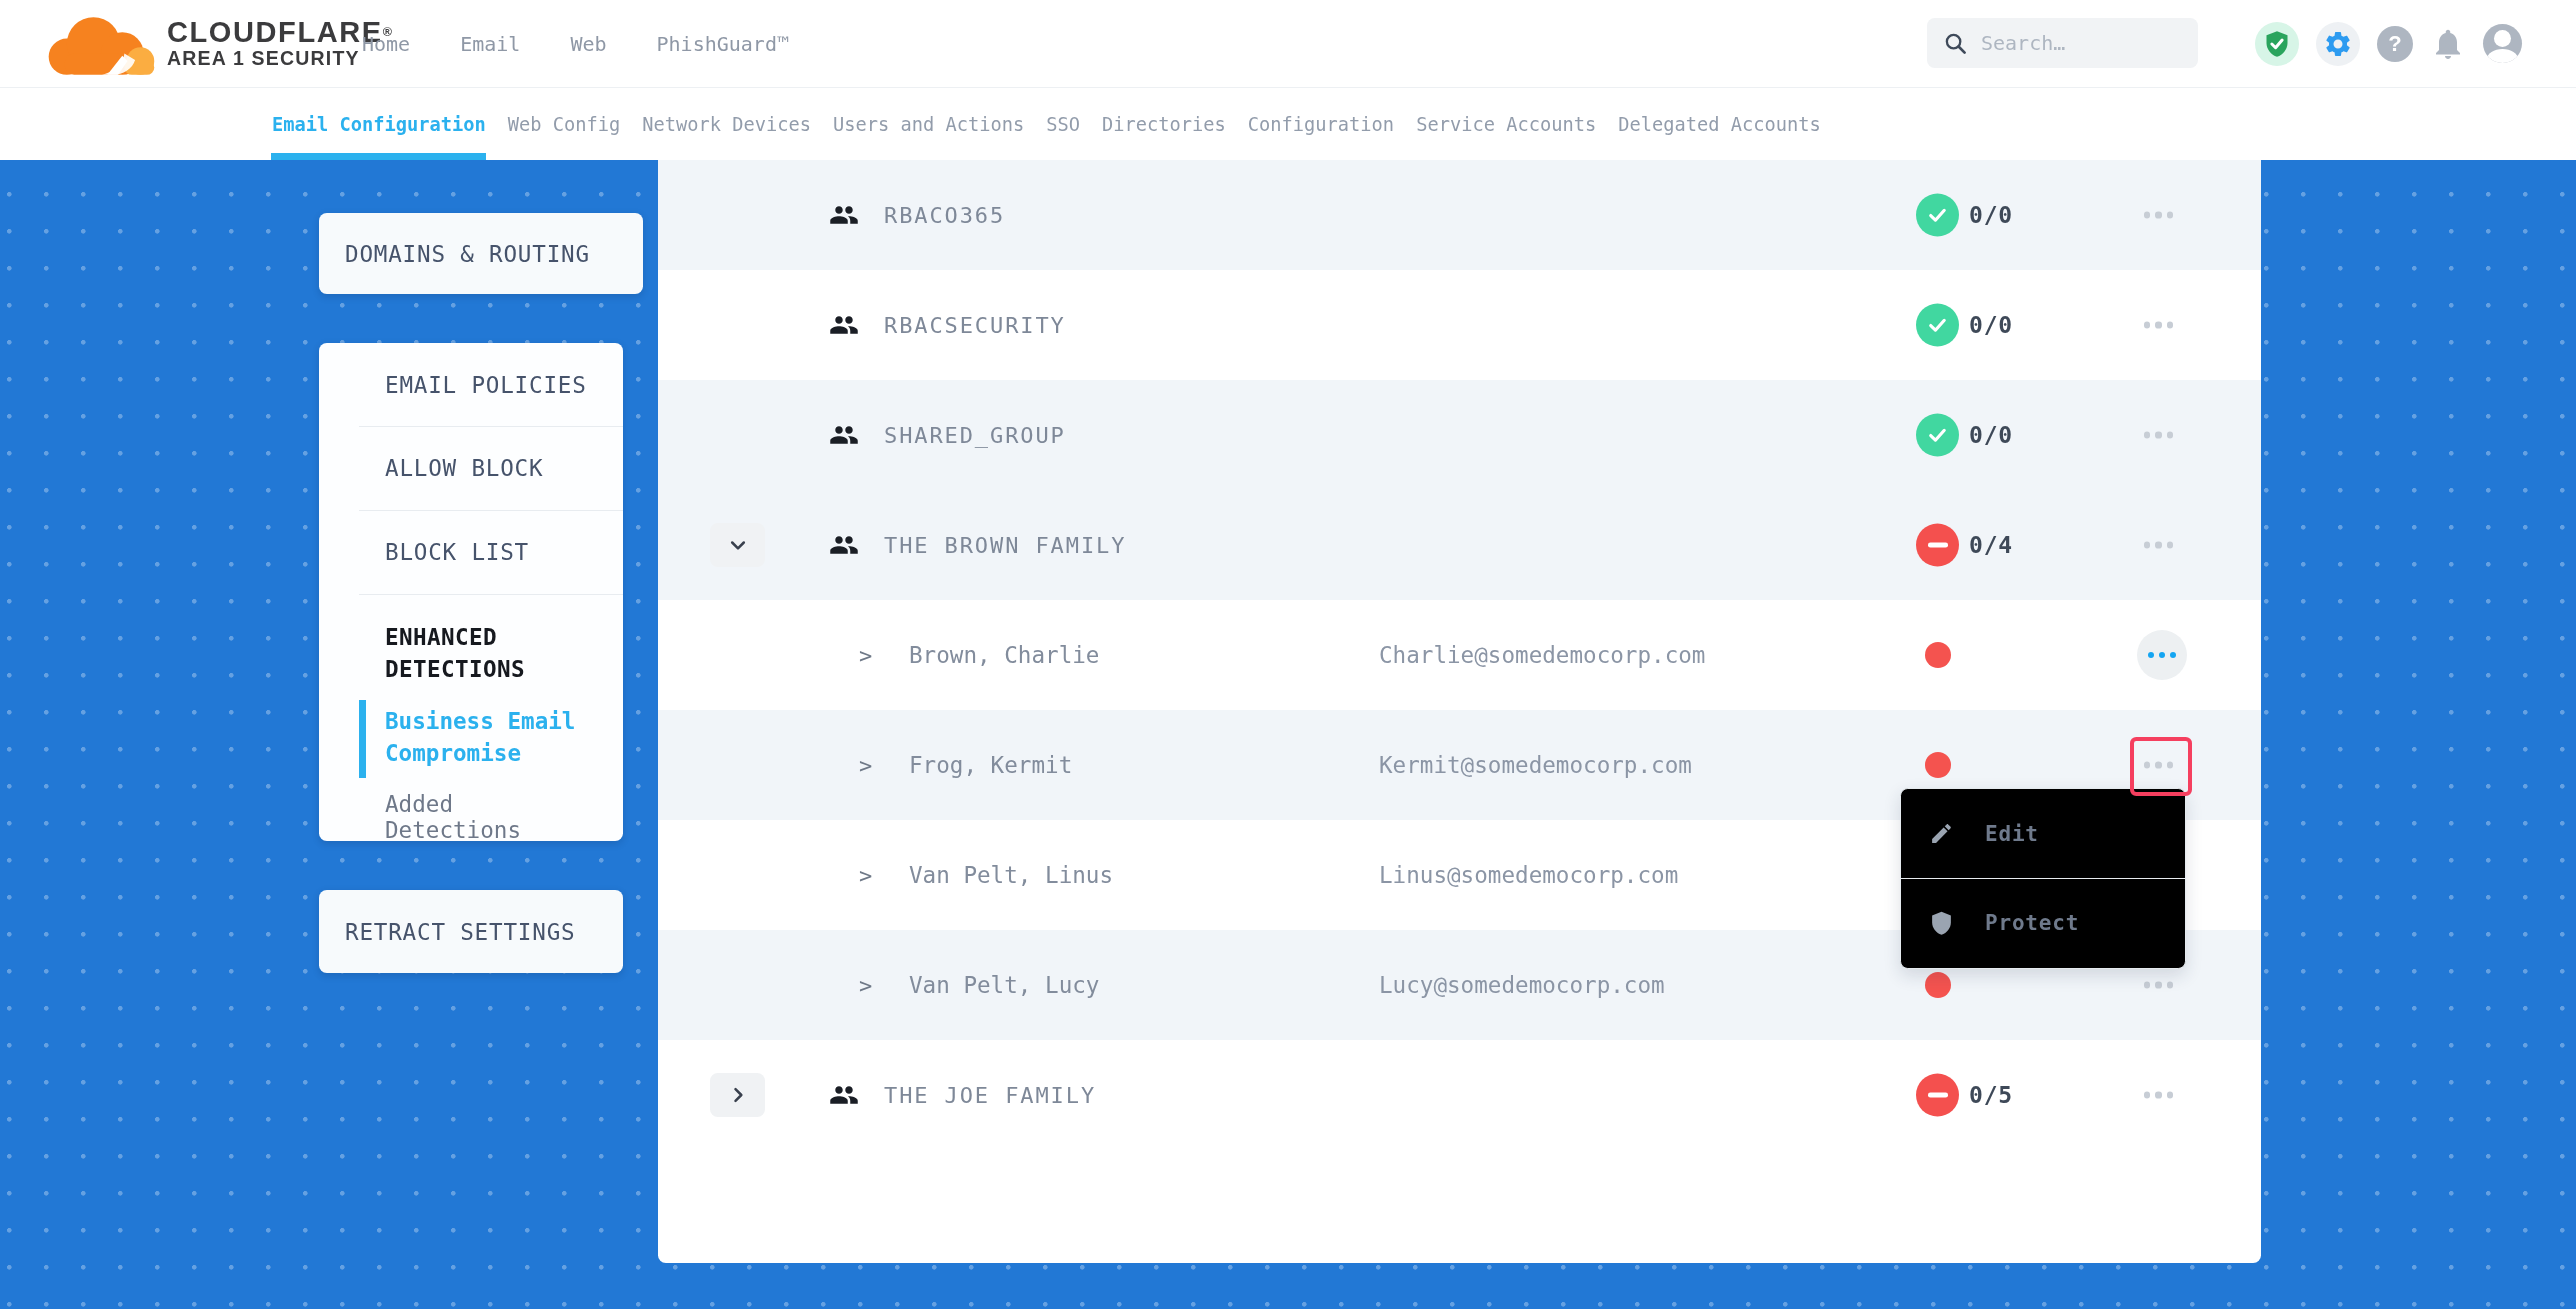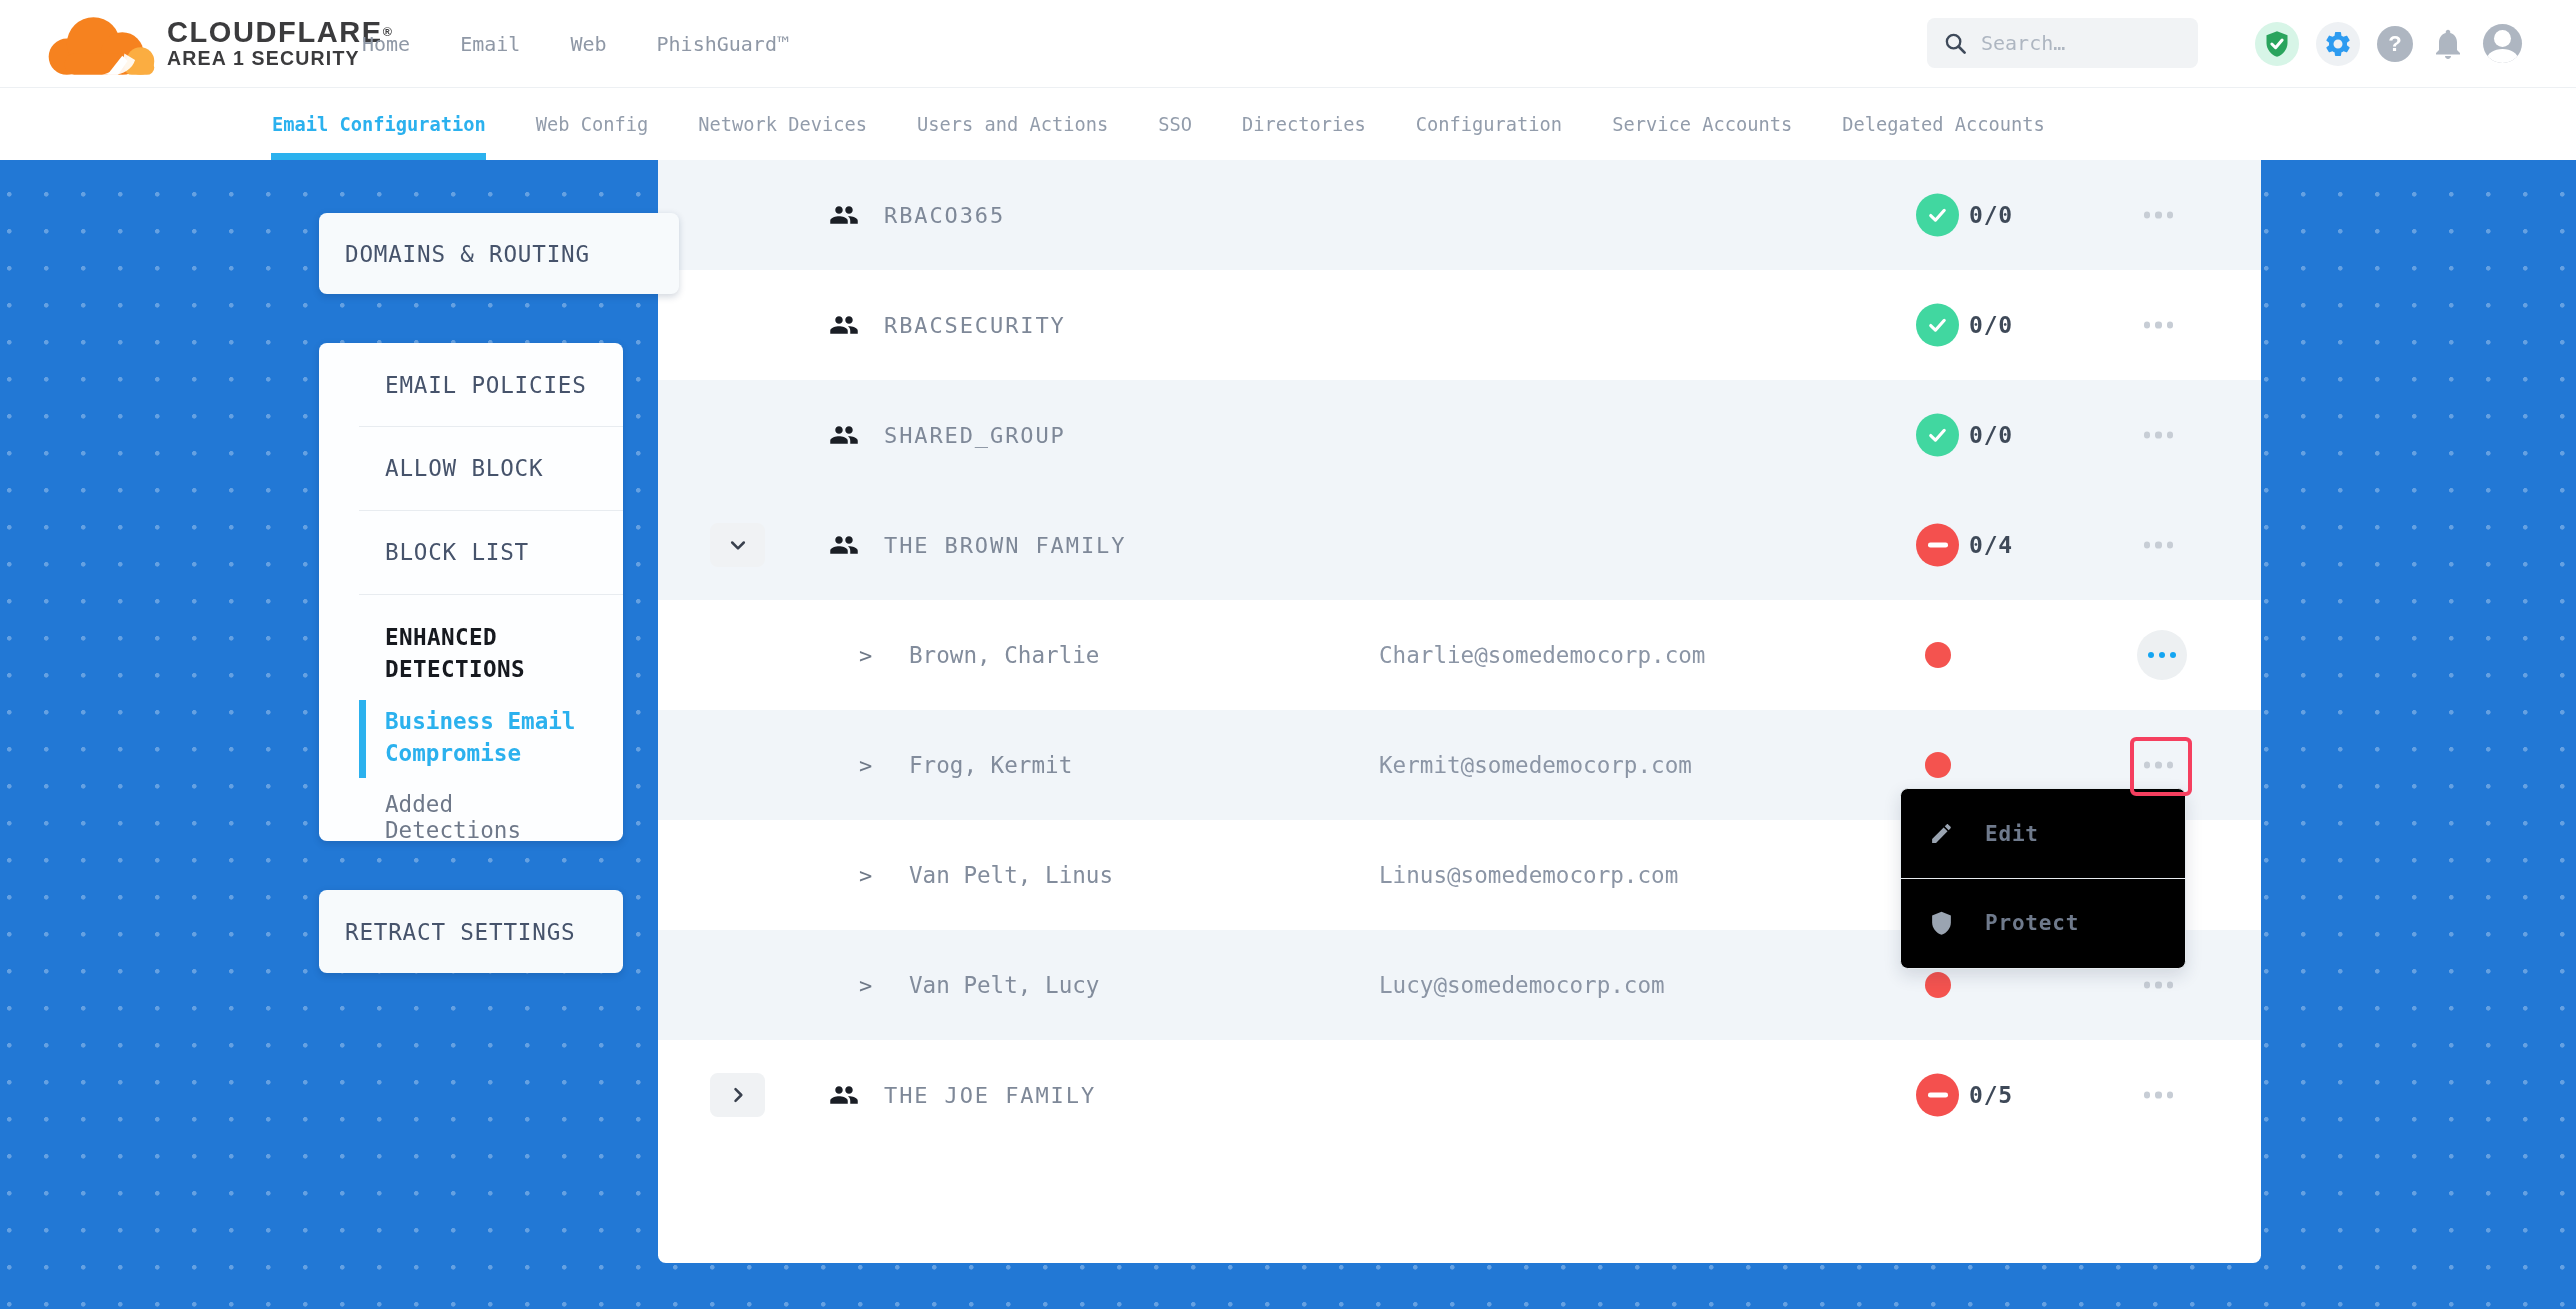--- a/index.html
+++ b/index.html
@@ -31,30 +31,30 @@
   .circ.grey{background:#eef1f4;}
   .help-circ{width:36px;height:36px;border-radius:50%;background:#aeb6c1;color:#ffffff;
              font-size:22px;font-weight:bold;display:flex;align-items:center;justify-content:center;
              font-family:"Liberation Sans",sans-serif;}
   .avatar{width:39px;height:39px;border-radius:50%;background:#aeb6c1;position:relative;overflow:hidden;}
   .avatar .head{position:absolute;left:11px;top:6.2px;width:17px;height:17px;border-radius:50%;background:#ffffff;}
   .avatar .bod{position:absolute;left:3.9px;top:25px;width:31px;height:20px;border-radius:50%;background:#ffffff;}
 
   
   .navbar{left:0;top:87px;width:2576px;height:72px;background:#ffffff;border-top:0.8px solid #edf0f3;z-index:9;}
-  .tabs{position:absolute;left:272px;top:0;height:72px;display:flex;align-items:center;gap:50px;}
+  .tabs{position:absolute;left:272px;top:0;height:72px;display:flex;align-items:center;gap:22px;}
   .tabs span{font-size:18.7px;color:#929cab;cursor:pointer;white-space:nowrap;}
   .tabs span.active{color:#2bb1ee;font-weight:bold;}
   .tab-underline{left:271px;top:65px;width:215px;height:7px;background:#2bb1ee;}
 
   
   .card{background:#f7fafc;border-radius:7.8px;box-shadow:0 2.3px 7.8px rgba(10,40,80,.18);z-index:5;}
   .card.white{background:#fdfeff;padding-left:40px;}
   .side-label{font-size:22.6px;letter-spacing:0.8px;color:#46536b;}
-  .card1{left:319px;top:213px;width:360px;height:81px;display:flex;align-items:center;padding-left:26px;box-sizing:border-box;}
+  .card1{left:319px;top:213px;width:324px;height:81px;display:flex;align-items:center;padding-left:26px;box-sizing:border-box;}
   .card2{left:319px;top:343px;width:304px;height:498px;box-sizing:border-box;}
   .prow{height:83px;display:flex;align-items:center;padding-left:26px;box-sizing:border-box;cursor:pointer;}
   .pdiv{height:0.8px;background:#e8ecf0;margin:0;}
   .enhanced{padding:26.5px 22px 0 26px;}
   .enh-title{font-size:22.6px;font-weight:bold;color:#16191f;line-height:32px;letter-spacing:0.4px;}
   .bec{position:relative;margin-top:18.7px;padding:1.6px 0 1.6px 0;cursor:pointer;}
   .bec-bar{position:absolute;left:-26px;top:-3.1px;width:7px;height:78px;background:#2bb1ee;}
   .bec-label{font-size:22.6px;font-weight:bold;color:#2bb1ee;line-height:32px;}
   .added{margin-top:20px;font-size:22.6px;color:#6e7889;cursor:pointer;}
   .card3{left:319px;top:890px;width:304px;height:83px;display:flex;align-items:center;padding-left:26px;box-sizing:border-box;}

